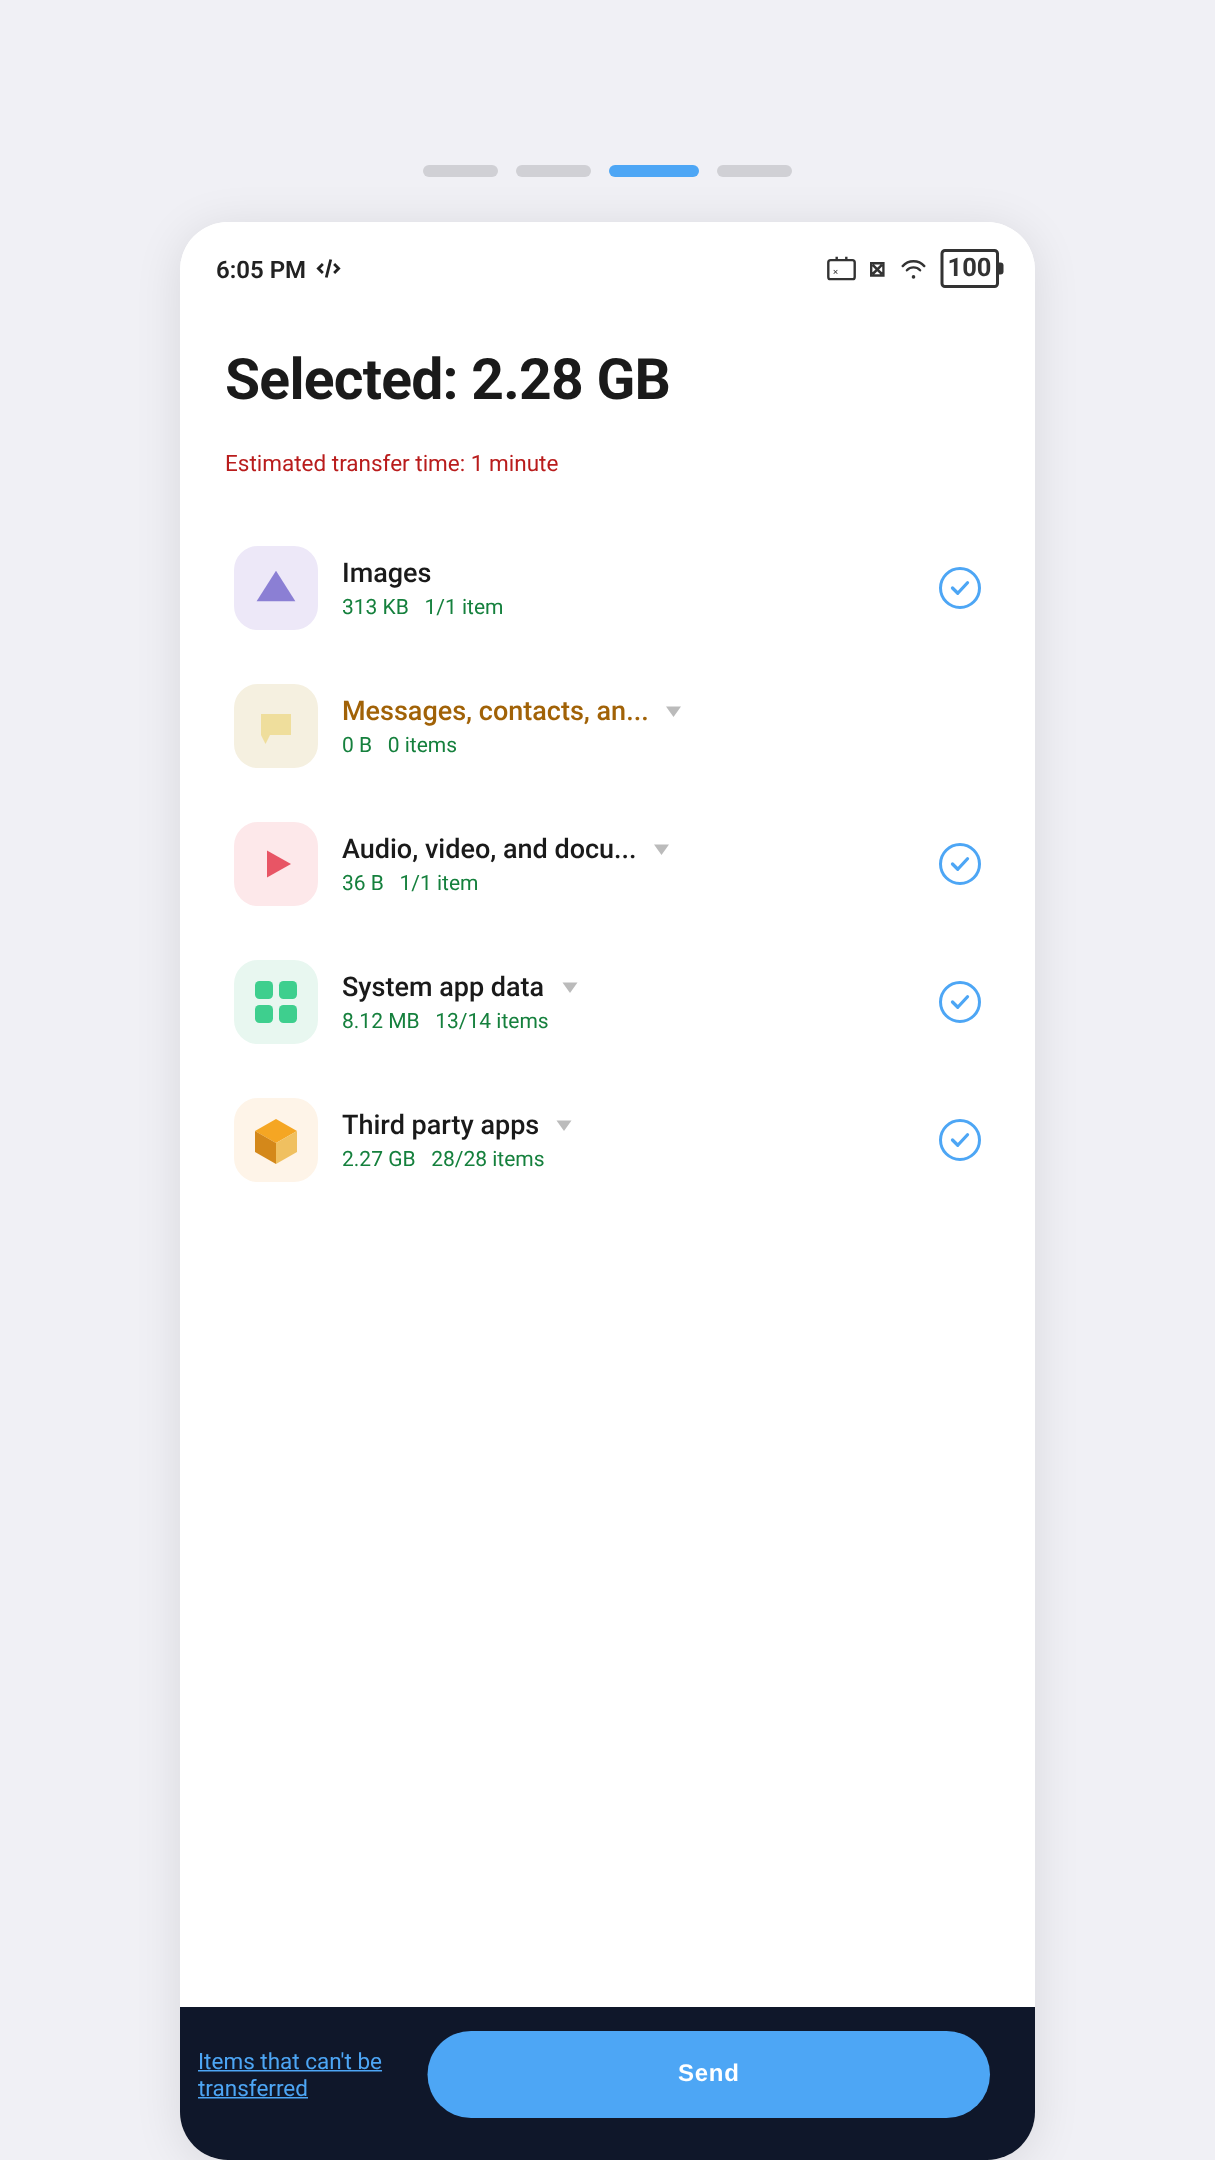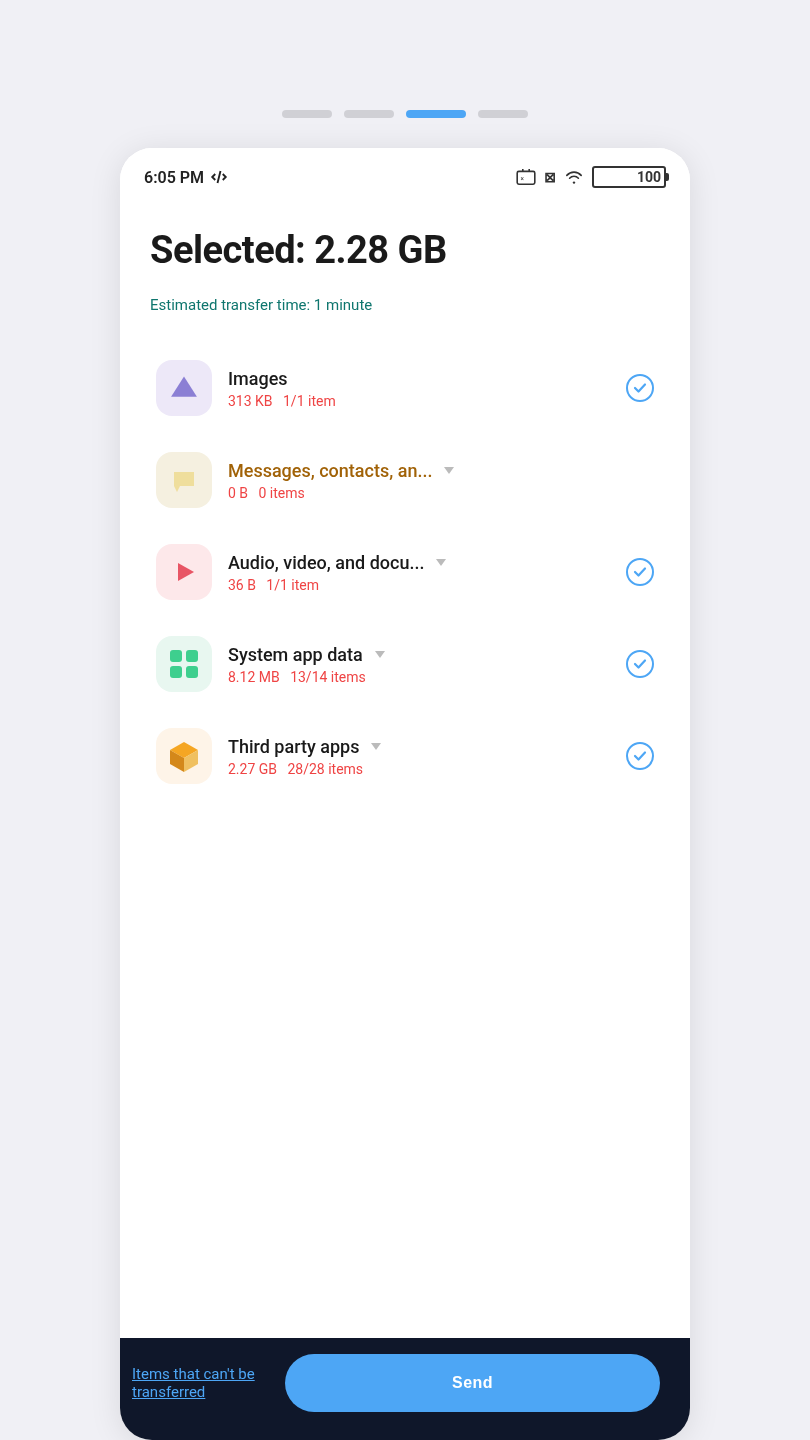--- a/index.html
+++ b/index.html
@@ -115,21 +115,21 @@
     .selected-title {
       font-size: 38px;
       font-weight: 700;
       color: #1a1a1a;
       margin-bottom: 24px;
       letter-spacing: -0.5px;
     }
 
     .estimated-time {
       font-size: 15px;
-      color: #0f766e;
+      color: #b91c1c;
       margin-bottom: 32px;
     }
 
     
     .transfer-list {
       display: flex;
       flex-direction: column;
       gap: 8px;
     }
 
@@ -187,21 +187,21 @@
       align-items: center;
       gap: 8px;
     }
 
     .item-name.dimmed {
       color: #a16207;
     }
 
     .item-meta {
       font-size: 14px;
-      color: #ef4444;
+      color: #15803d;
     }
 
     .chevron-down {
       width: 0;
       height: 0;
       border-left: 5px solid transparent;
       border-right: 5px solid transparent;
       border-top: 7px solid #bbb;
       display: inline-block;
       margin-left: 4px;
@@ -292,21 +292,21 @@
       </svg>
       <span style="font-size:14px;font-weight:700;">⊠</span>
 
       <svg width="20" height="16" viewBox="0 0 24 20" fill="#333">
         <path d="M12 15.5a1.5 1.5 0 110 3 1.5 1.5 0 010-3z"></path>
         <path d="M6.5 11.5a7.5 7.5 0 0111 0" stroke="#333" stroke-width="2" fill="none" stroke-linecap="round"></path>
         <path d="M3 8a12 12 0 0118 0" stroke="#333" stroke-width="2" fill="none" stroke-linecap="round"></path>
       </svg>
 
       <div class="battery-icon">
-        <span style="font-size:14px;font-weight:700;margin-left:40px;">100</span>
+        <span style="font-size:17px;font-weight:700;">100</span>
       </div>
     </div>
   </div>
 
   <div class="content">
     <div class="selected-title">Selected: 2.28 GB</div>
     <div class="estimated-time">Estimated transfer time: 1 minute</div>
 
     <div class="transfer-list">
 

